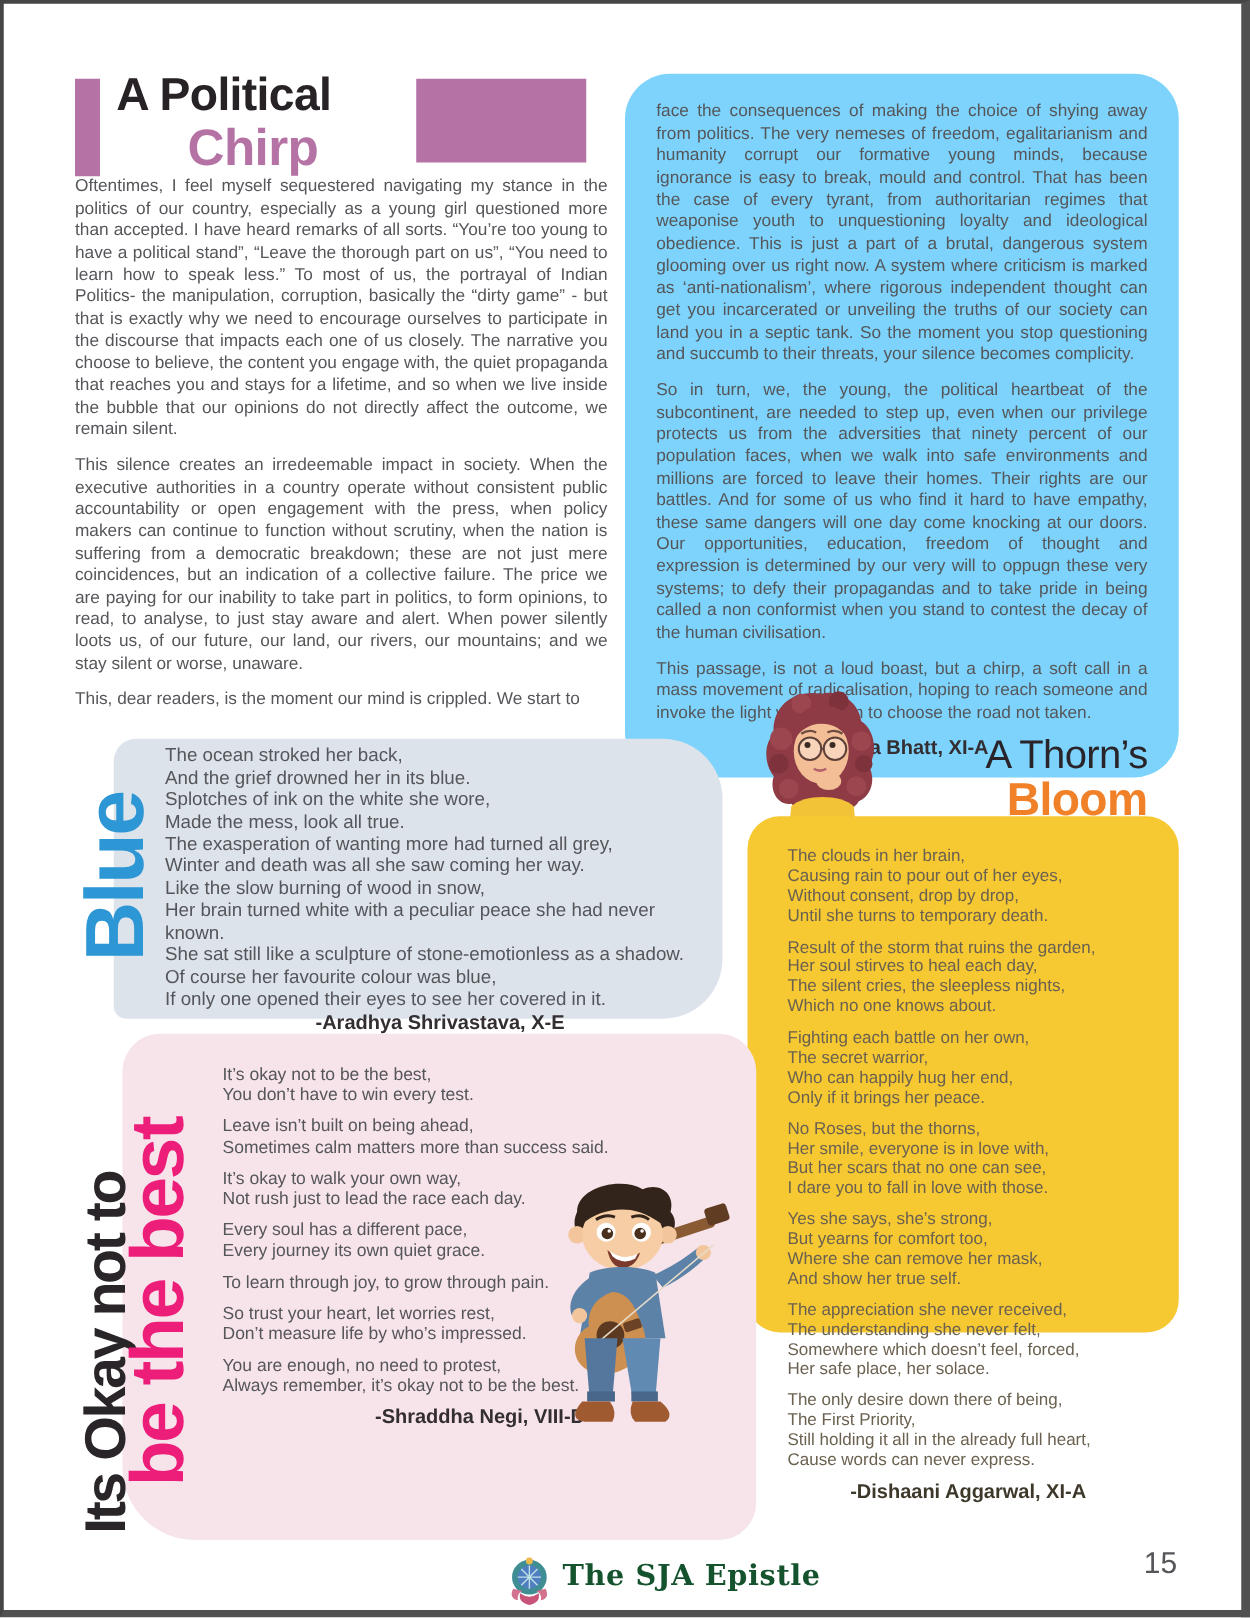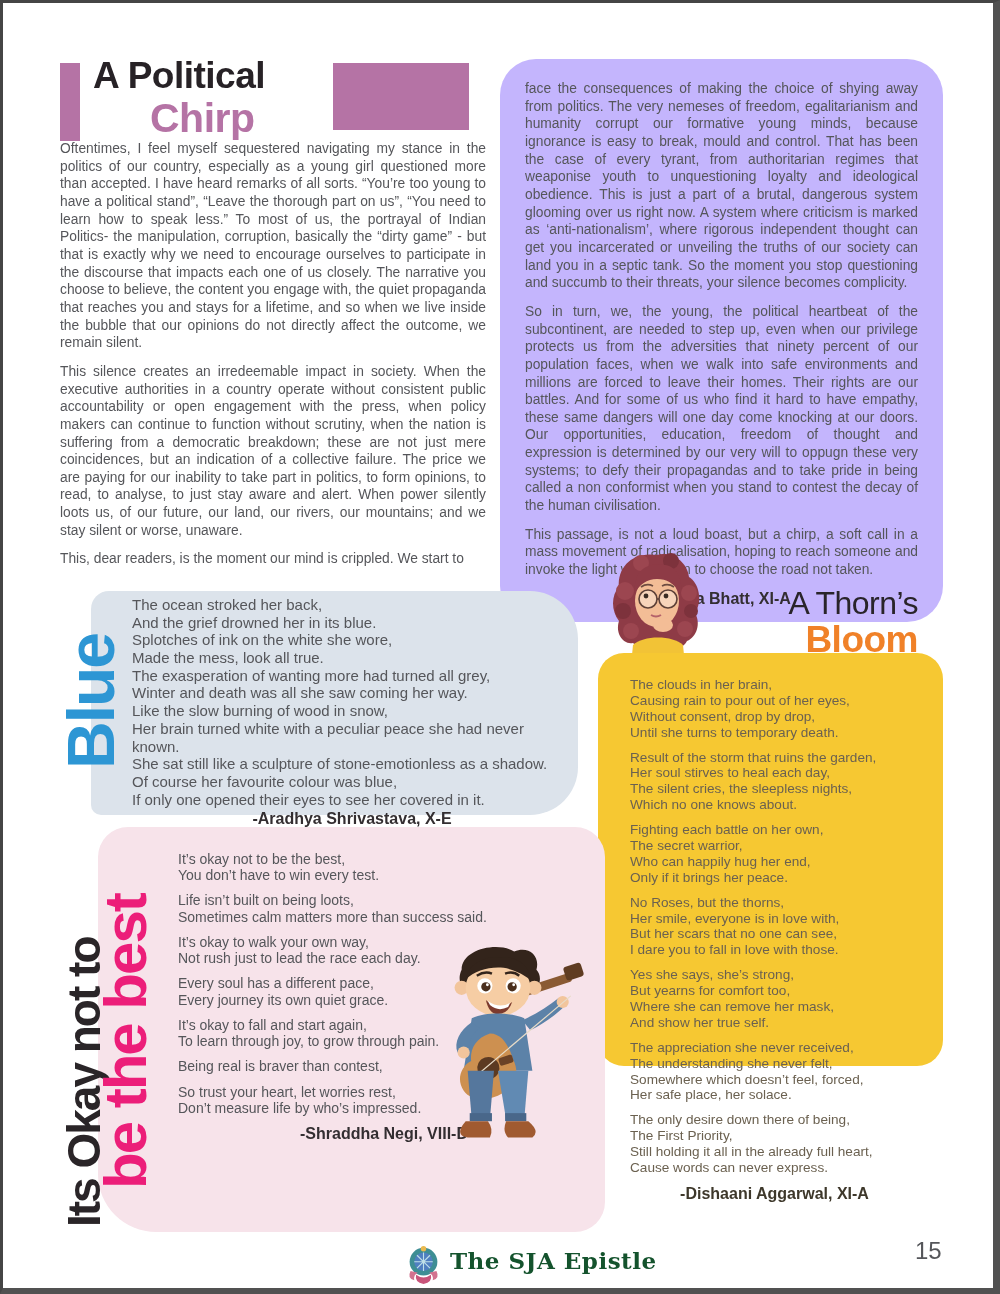--- a/index.html
+++ b/index.html
@@ -15,21 +15,21 @@
   .pc-title1{left:90px; top:52px; font-size:37px; font-weight:700; color:#272226; letter-spacing:-0.5px;}
   .pc-title2{left:147px; top:92px; font-size:41px; font-weight:700; color:#b573a5; letter-spacing:-0.5px;}
   .pc-rect{left:330px; top:60px; width:136px; height:67px; background:#b573a5;}
   
   .bodytext p, .bodytext .item{
     margin:0 0 11px; font-size:13.8px; line-height:1.28; color:#55565a; text-align:justify;
   }
   .col-left{left:57px; top:137px; width:426px;}
   .pink-article-box{
     left:497px; top:56px; width:443px; min-height:488px; box-sizing:border-box;
-    background:#c4b5fd; border-radius:36px; padding:21px 25px 14px;
+    background:#7dd3fc; border-radius:36px; padding:21px 25px 14px;
   }
   .author{font-weight:700; color:#332e31; font-size:16px; text-align:center; margin-top:2px;}
   
   .blue-box{left:88px; top:588px; width:487px; height:224px; background:#dce3eb; border-radius:18px 48px 48px 10px;}
   .blue-title{
     left:50px; top:766px; transform:rotate(-90deg); transform-origin:0 0;
     font-size:66px; font-weight:700; color:#2d96d4; letter-spacing:-2px; white-space:nowrap;
   }
   .blue-poem{left:129px; top:593px; width:440px;}
   .blue-poem .item{font-size:15px; line-height:1.18; color:#55565a;}
@@ -191,41 +191,43 @@
     <div class="abs rose-box"></div>
     <div class="abs ok-title-black">Its Okay not to</div>
     <div class="abs ok-title-pink">be the best</div>
     <div class="abs ok-poem">
       <div>
           <div class="stanza">
             <div class="line">It’s okay not to be the best,</div>
             <div class="line">You don’t have to win every test.</div>
           </div>
           <div class="stanza">
-            <div class="line">Life isn’t built on being loots,</div>
+            <div class="line">Leave isn’t built on being ahead,</div>
             <div class="line">Sometimes calm matters more than success said.</div>
           </div>
           <div class="stanza">
             <div class="line">It’s okay to walk your own way,</div>
             <div class="line">Not rush just to lead the race each day.</div>
           </div>
           <div class="stanza">
             <div class="line">Every soul has a different pace,</div>
             <div class="line">Every journey its own quiet grace.</div>
           </div>
           <div class="stanza">
-            <div class="line">It’s okay to fall and start again,</div>
             <div class="line">To learn through joy, to grow through pain.</div>
           </div>
           <div class="stanza">
-            <div class="line">Being real is braver than contest,</div>
           </div>
           <div class="stanza">
             <div class="line">So trust your heart, let worries rest,</div>
             <div class="line">Don’t measure life by who’s impressed.</div>
+          </div>
+          <div class="stanza">
+            <div class="line">You are enough, no need to protest,</div>
+            <div class="line">Always remember, it’s okay not to be the best.</div>
           </div>
         </div>
       <div class="author">-Shraddha Negi, VIII-D</div>
     </div>
     <svg class="abs boy-ill" viewBox="0 0 190 225">
       <rect x="108" y="52" width="62" height="9" rx="3" transform="rotate(-18 108 52)" fill="#8a5a33"></rect>
       <rect x="160" y="28" width="18" height="14" rx="3" transform="rotate(-18 160 28)" fill="#5f3c22"></rect>
       <path d="M60 30 C60 10 95 2 112 12 C126 6 138 16 134 30 C140 36 138 48 130 52 L66 52 C58 48 56 38 60 30 Z" fill="#33241b"></path>
       <circle cx="60" cy="48" r="7" fill="#f2c59c"></circle>
         <circle cx="132" cy="48" r="7" fill="#f2c59c"></circle>

